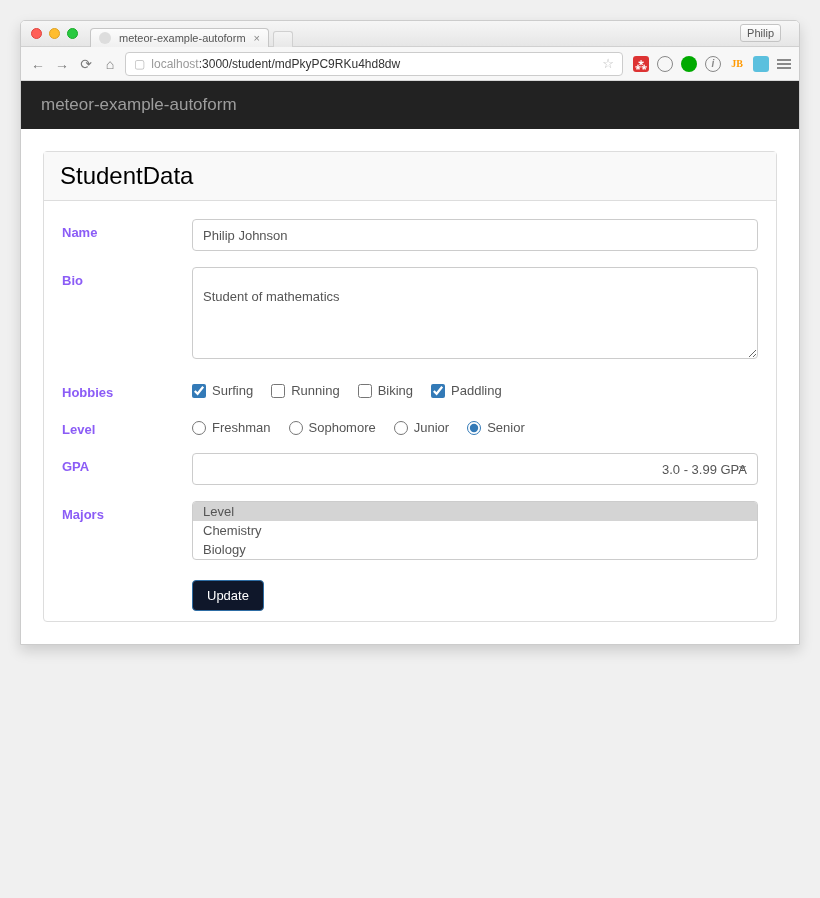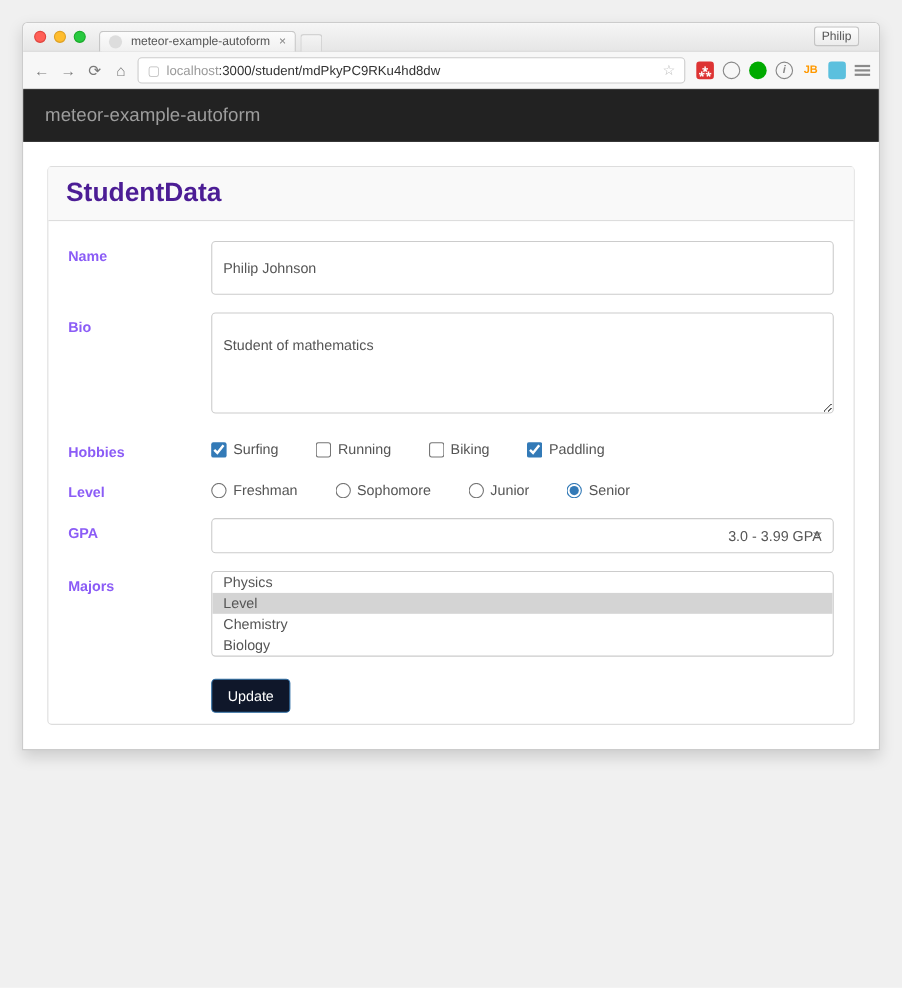--- a/index.html
+++ b/index.html
@@ -67,37 +67,37 @@
     background:#222; color:#9d9d9d; font-size:17px;
     padding: 14px 20px;
   }
   .page {
     padding: 22px;
   }
   .panel {
     border:1px solid #ddd; border-radius:4px;
   }
   .panel-header {
-    padding: 10px 16px; font-size:24px; color:#4c1d95; font-weight:700;
+    padding: 10px 16px; font-size:24px; color:#000000; font-weight:400;
     border-bottom:1px solid #ddd; background:#f9f9f9;
   }
   .panel-body { padding: 18px 18px 10px; }
   .form-row { display:flex; margin-bottom:16px; align-items:flex-start; }
   .form-label {
     width: 130px; text-align:left; padding-right:16px;
     font-weight:600; font-size:13px; color:#8b5cf6; padding-top:6px;
   }
   .form-control-wrap { flex:1; }
   .text-input, .textarea, .select-box, .multi-select {
     width:100%; border:1px solid #ccc; border-radius:4px;
     font-size:13px; font-family:inherit; color:#555;
   }
-  .text-input { height:49px; padding:0 10px; }
+  .text-input { height:32px; padding:0 10px; }
   .textarea { padding:21px 10px; height:92px; resize:vertical; }
-  .inline-group { display:flex; gap:34px; flex-wrap:wrap; padding-top:4px; }
+  .inline-group { display:flex; gap:18px; flex-wrap:wrap; padding-top:4px; }
   .check-item, .radio-item { display:flex; align-items:center; gap:6px; font-size:13px; color:#555; }
   .check-item input, .radio-item input { accent-color:#337ab7; width:14px; height:14px; }
   .select-box {
     height:32px; padding:0 10px; background:#fff;
     appearance:none; -webkit-appearance:none;
     background-image: linear-gradient(45deg, transparent 50%, #999 50%), linear-gradient(135deg, #999 50%, transparent 50%);
     background-position: calc(100% - 14px) 12px, calc(100% - 10px) 12px;
     background-size: 4px 4px, 4px 4px;
     background-repeat: no-repeat;
     text-align: right;
@@ -146,21 +146,21 @@
       <span style="color:#bbb;margin-right:6px;">▢</span>
       <span class="url-prefix">localhost</span>
         <span>:3000/student/mdPkyPC9RKu4hd8dw</span>
       <span class="url-star">☆</span>
     </div>
     <div class="ext-icons">
       <div class="exti" style="background:#d33;color:#fff;">⁂</div>
       <div class="exti" style="border:1px solid #888;border-radius:50%;"></div>
       <div class="exti" style="background:#0a0;border-radius:50%;"></div>
       <div class="exti" style="border:1px solid #888;border-radius:50%;color:#888;font-style:italic;">i</div>
-      <div class="exti" style="color:#f90;">JB</div>
+      <div class="exti" style="color:#f90;font-family:Liberation Serif, serif;">JB</div>
       <div class="exti" style="background:#5bc0de;border-radius:3px;"></div>
       <div class="hamb">
           <span></span>
           <span></span>
           <span></span>
         </div>
     </div>
   </div>
 
   <div class="navbar">
@@ -240,21 +240,20 @@
             <select class="select-box">
               <option>3.0 - 3.99 GPA</option>
             </select>
           </div>
         </div>
 
         <div class="form-row">
           <div class="form-label">Majors</div>
           <div class="form-control-wrap">
             <div class="multi-select" id="majors-group">
-                <div class="mopt">Physics</div>
                 <div class="mopt selected">Level</div>
                 <div class="mopt">Chemistry</div>
                 <div class="mopt">Biology</div>
               </div>
           </div>
         </div>
 
         <button class="btn-primary">Update</button>
 
       </div>

